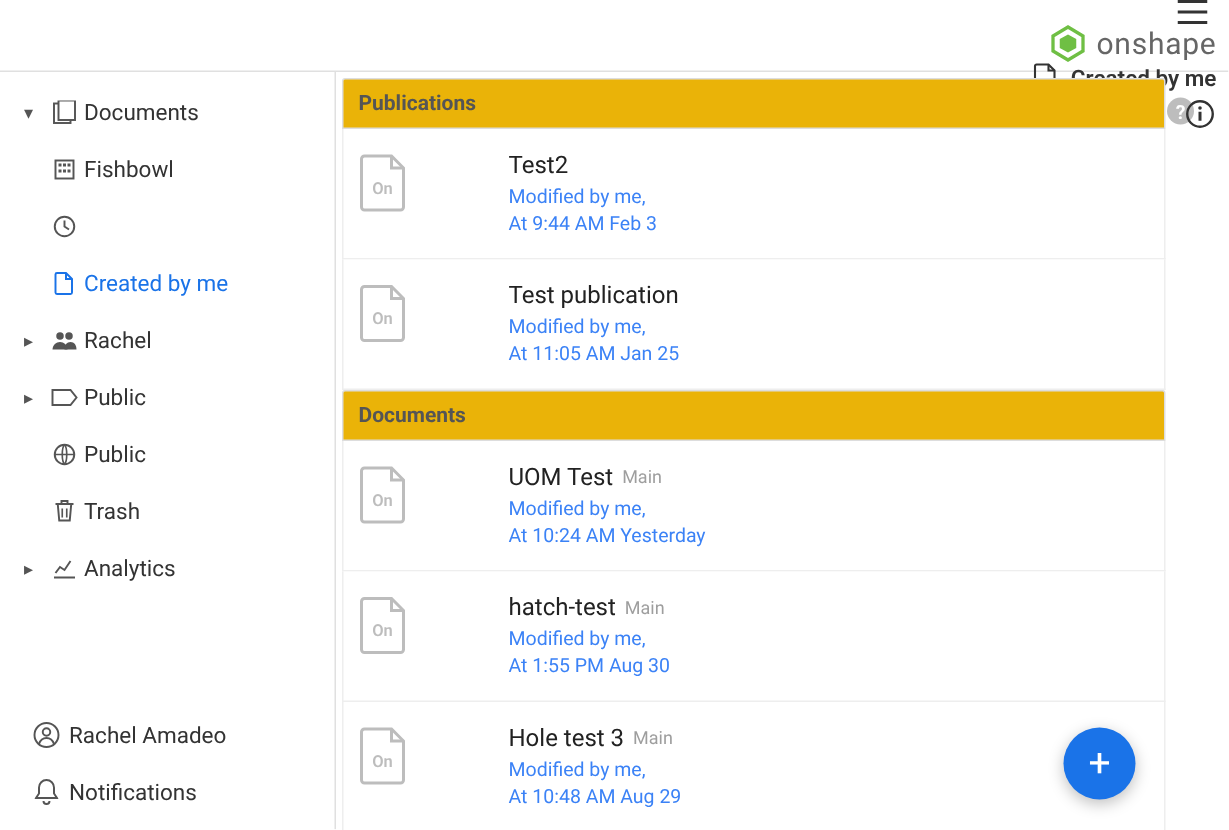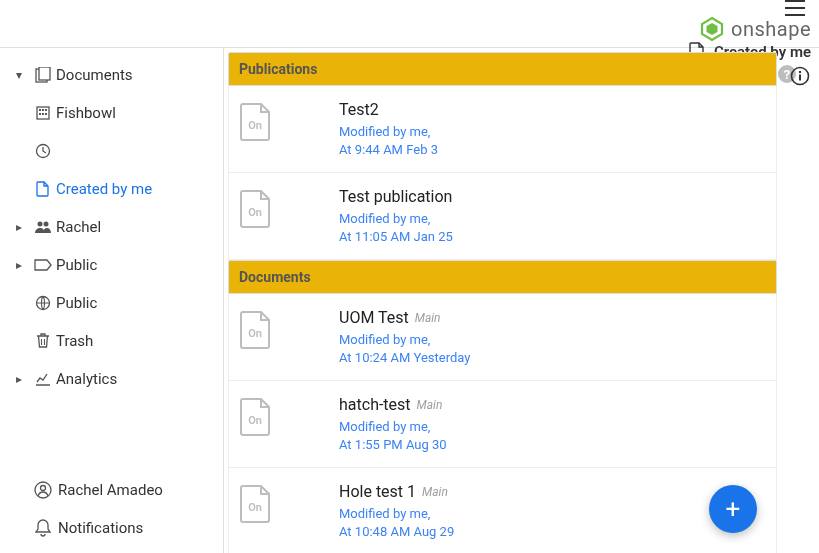--- a/index.html
+++ b/index.html
@@ -19,32 +19,32 @@
 .sidebar { width: 224px; border-right: 1px solid #e0e0e0; overflow-y: auto; display: flex; flex-direction: column; padding-top: 8px; }
 .sidebar-item { display: flex; align-items: center; height: 38px; padding-left: 8px; cursor: pointer; color: #333; font-size: 15px; }
 .sidebar-item.top { font-weight: 400; }
 .sidebar-item .chevron { width: 22px; display: flex; justify-content: center; color: #555; font-size: 12px; }
 .sidebar-item .icon { width: 26px; display: flex; justify-content: center; color: #555; }
 .sidebar-item.nested { padding-left: 30px; }
 .sidebar-item.active { color: #1a73e8; }
 .sidebar-item.active .icon { color: #1a73e8; }
 .sidebar-spacer { flex: 1; min-height: 10px; }
 .sidebar-bottom { border-top: 0; padding-bottom: 6px; }
-.sidebar-bottom .sidebar-item { padding-left: 28px; }
+.sidebar-bottom .sidebar-item { padding-left: 16px; }
 .sidebar-bottom .sidebar-item .icon { width: 30px; }
 
 .content { flex: 1; display: flex; overflow: hidden; }
 .list-area { flex: 1; overflow-y: auto; padding: 4px 4px 80px 4px; position: relative; }
 .section-header { background: #eab308; border: 1px solid #ddd; border-radius: 2px 2px 0 0; padding: 8px 10px; font-size: 14px; color: #555; font-weight: bold; }
 .row { display: flex; border: 1px solid #eee; border-top: none; background: #fff; padding: 14px 10px; align-items: flex-start; }
 .row .thumb { width: 100px; display: flex; justify-content: flex-start; padding-top: 2px; }
 .row .meta { flex: 1; }
 .row .title-line { display: flex; align-items: center; gap: 6px; }
 .row .title { font-size: 16px; color: #222; }
-.row .branch { font-size: 12px; color: #9e9e9e; font-style: italic; }
+.row .branch { font-size: 12px; color: #9e9e9e; }
 .row .sub { font-size: 13px; color: #3b82f6; margin-top: 4px; line-height: 1.35; }
 
 .right-rail { width: 38px; display: flex; flex-direction: column; align-items: center; padding-top: 16px; }
 
 .fab { position: absolute; right: 24px; bottom: 20px; width: 48px; height: 48px; border-radius: 50%; background: #1a73e8; color: #fff; display: flex; align-items: center; justify-content: center; font-size: 26px; box-shadow: 0 3px 10px rgba(0,0,0,0.25); cursor: pointer; }
 
 svg { display: block; }
 </style>
 </head>
 <body>
@@ -291,21 +291,21 @@
           <div class="row">
             <div class="thumb">
               <svg width="34" height="40" viewBox="0 0 34 40">
                 <path d="M4 2h18l8 8v26a2 2 0 0 1-2 2H4a2 2 0 0 1-2-2V4a2 2 0 0 1 2-2z" fill="none" stroke="#bdbdbd" stroke-width="2"></path>
                 <path d="M22 2v8h8" fill="none" stroke="#bdbdbd" stroke-width="2"></path>
                 <text x="16" y="27" text-anchor="middle" fill="#bdbdbd" font-size="11" font-weight="600">On</text>
               </svg>
             </div>
             <div class="meta">
               <div class="title-line">
-                <span class="title">Hole test 1</span> 
+                <span class="title">Hole test 3</span> 
                 <span class="branch">Main</span>
               </div>
               <div class="sub">Modified by me,<br>At 10:48 AM Aug 29</div>
             </div>
           </div>
         </div>
 
       <div class="fab">
         <span>+</span>
       </div>

